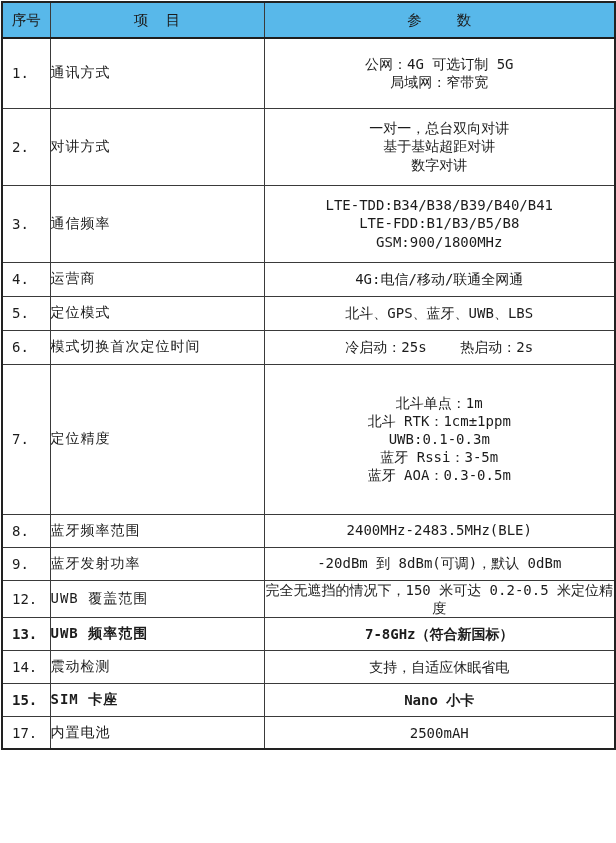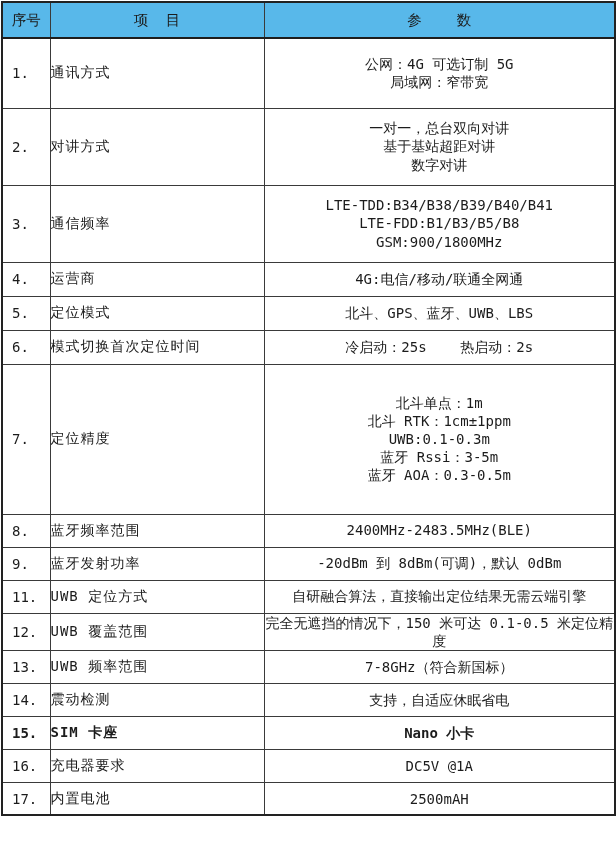--- a/index.html
+++ b/index.html
@@ -123,49 +123,39 @@
           <td class="cell-no">8.</td>
           <td class="cell-item">蓝牙频率范围</td>
           <td class="cell-params"><div class="param-lines"><div class="param-line">2400MHz-2483.5MHz(BLE)</div></div></td>
         </tr>
         <tr style="height: 33px;">
           <td class="cell-no">9.</td>
           <td class="cell-item">蓝牙发射功率</td>
           <td class="cell-params"><div class="param-lines"><div class="param-line">-20dBm 到 8dBm(可调)，默认 0dBm</div></div></td>
         </tr>
         <tr style="height: 33px;">
-          <td class="cell-no">11.</td>
-          <td class="cell-item">UWB 定位方式</td>
-          <td class="cell-params"><div class="param-lines"><div class="param-line">自研融合算法，直接输出定位结果无需云端引擎</div></div></td>
-        </tr>
-        <tr style="height: 33px;">
           <td class="cell-no">12.</td>
           <td class="cell-item">UWB 覆盖范围</td>
-          <td class="cell-params"><div class="param-lines"><div class="param-line">完全无遮挡的情况下，150 米可达 0.1-0.5 米定位精度</div></div></td>
+          <td class="cell-params"><div class="param-lines"><div class="param-line">完全无遮挡的情况下，150 米可达 0.2-0.5 米定位精度</div></div></td>
         </tr>
-        <tr style="height: 33px;">
+        <tr style="height: 33px; font-weight: bold;">
           <td class="cell-no">13.</td>
           <td class="cell-item">UWB 频率范围</td>
           <td class="cell-params"><div class="param-lines"><div class="param-line">7-8GHz（符合新国标）</div></div></td>
         </tr>
         <tr style="height: 33px;">
           <td class="cell-no">14.</td>
           <td class="cell-item">震动检测</td>
           <td class="cell-params"><div class="param-lines"><div class="param-line">支持，自适应休眠省电</div></div></td>
         </tr>
         <tr style="height: 33px; font-weight: bold;">
           <td class="cell-no">15.</td>
           <td class="cell-item">SIM 卡座</td>
           <td class="cell-params"><div class="param-lines"><div class="param-line">Nano 小卡</div></div></td>
         </tr>
         <tr style="height: 33px;">
-          <td class="cell-no">16.</td>
-          <td class="cell-item">充电器要求</td>
-          <td class="cell-params"><div class="param-lines"><div class="param-line">DC5V @1A</div></div></td>
-        </tr>
-        <tr style="height: 33px;">
           <td class="cell-no">17.</td>
           <td class="cell-item">内置电池</td>
           <td class="cell-params"><div class="param-lines"><div class="param-line">2500mAH</div></div></td>
         </tr>
       </tbody>
   </table>
 </div>
 
 </body></html>

